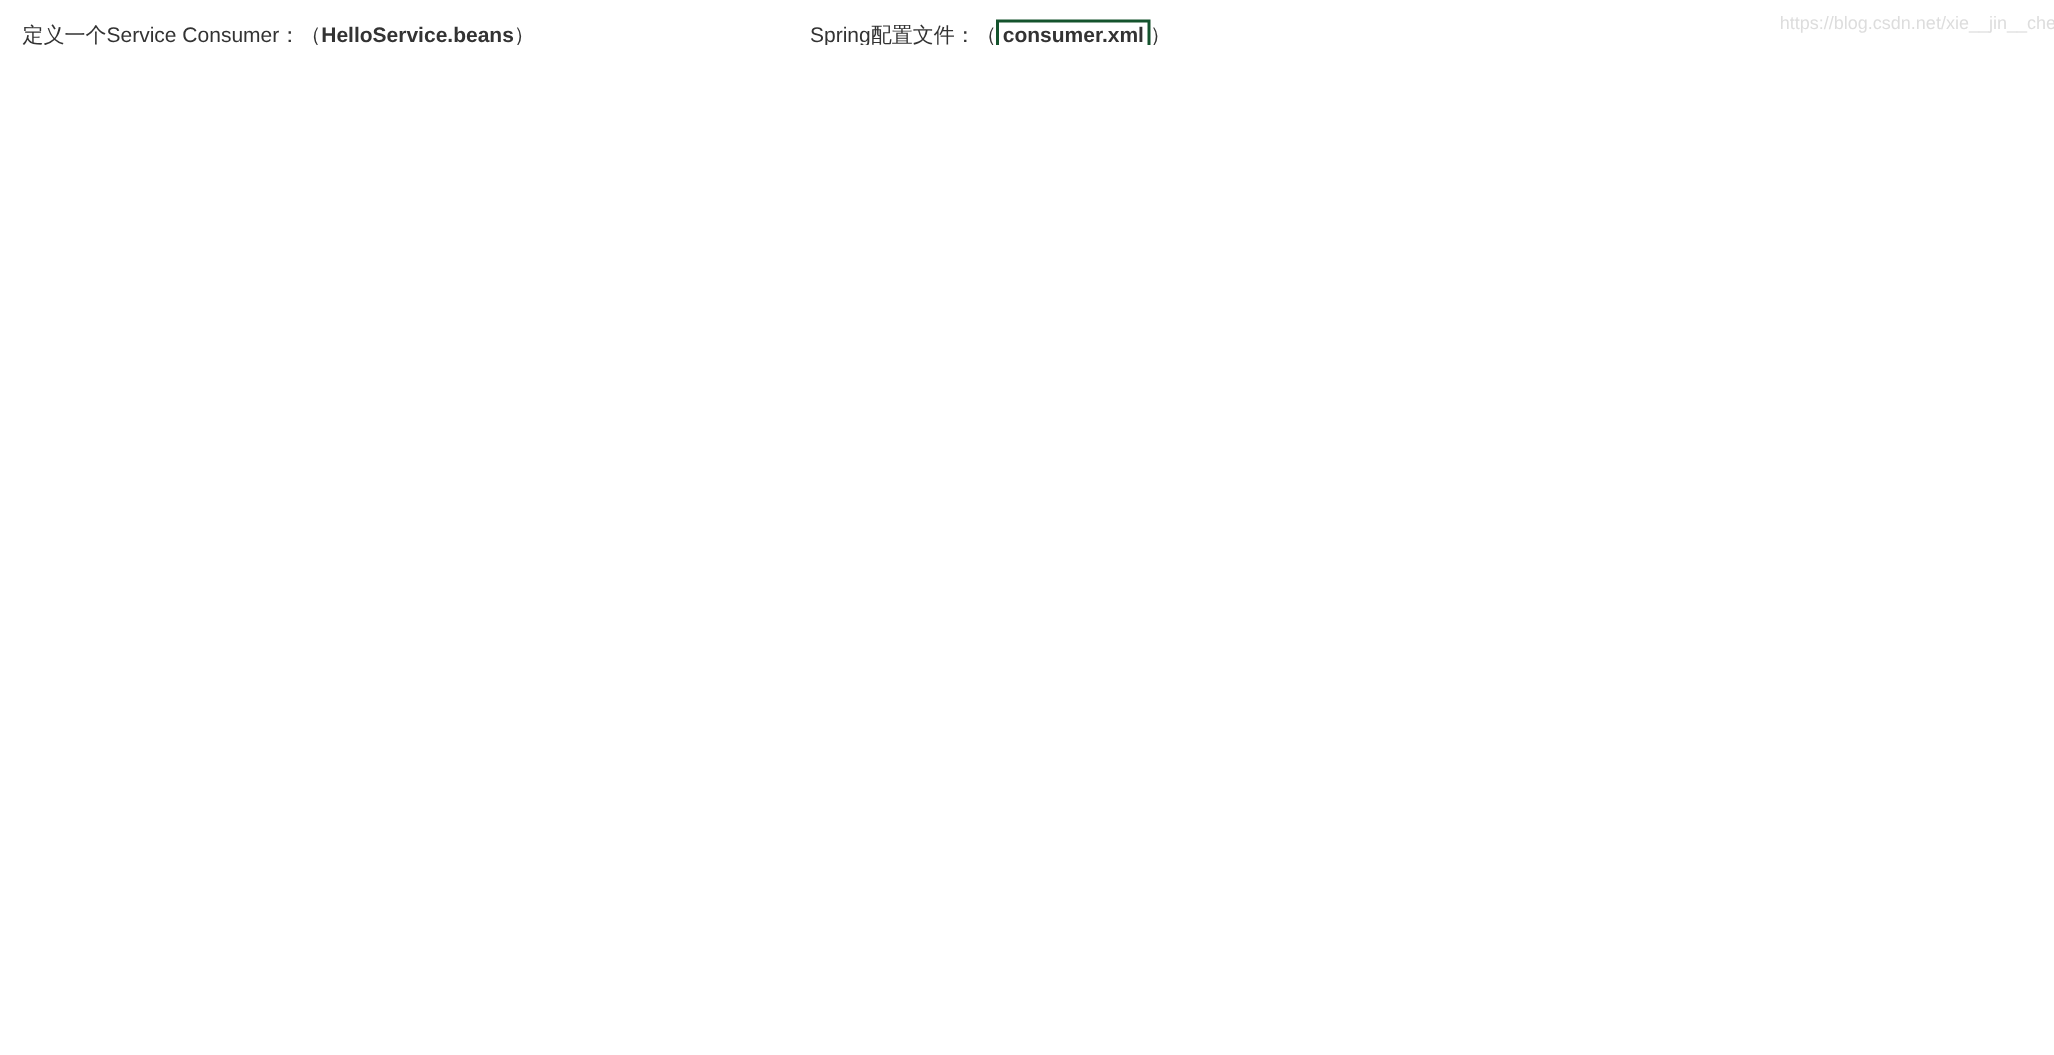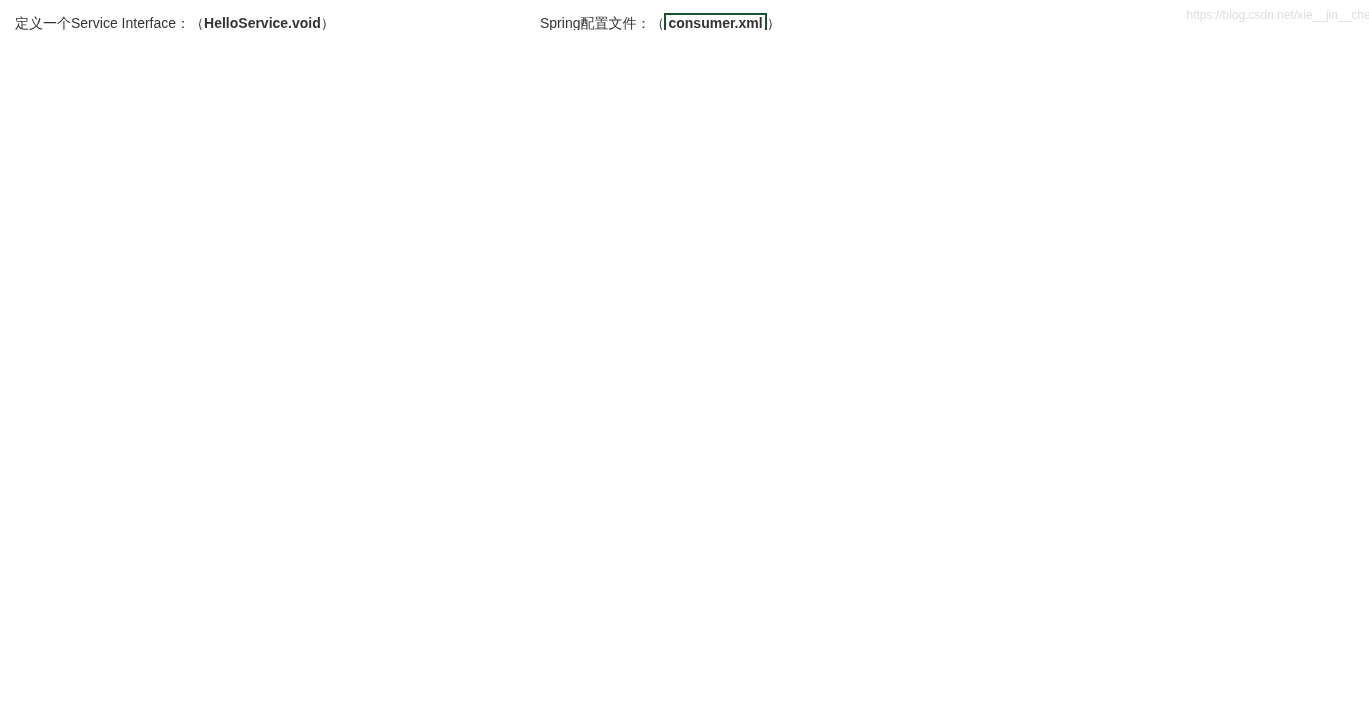--- a/index.html
+++ b/index.html
@@ -21,21 +21,21 @@
 .left-col{position:absolute;left:15px;top:15px;width:640px}
 .right-col{position:absolute;left:540px;top:15px;width:820px}
 svg.lines{position:absolute;top:0;left:0;pointer-events:none}
 .watermark{position:absolute;right:15px;bottom:8px;color:#ddd;font-size:12px}
 </style>
 </head>
 <body>
 
 <div class="left-col">
 <div class="section">
-<div class="heading"><span>定义一个Service Interface：（</span><span class="bold">HelloService.void</span><span>）</span></div>
+<div class="heading"><span>定义一个Service Consumer：（</span><span class="bold">HelloService.beans</span><span>）</span></div>
 <div class="code-block">
 <div class="guttr">
           <div>1</div>
           <div>2</div>
           <div>3</div>
           <div>4</div>
           <div>5</div>
           <div>6</div>
           <div>7</div>
           <div>8</div>

